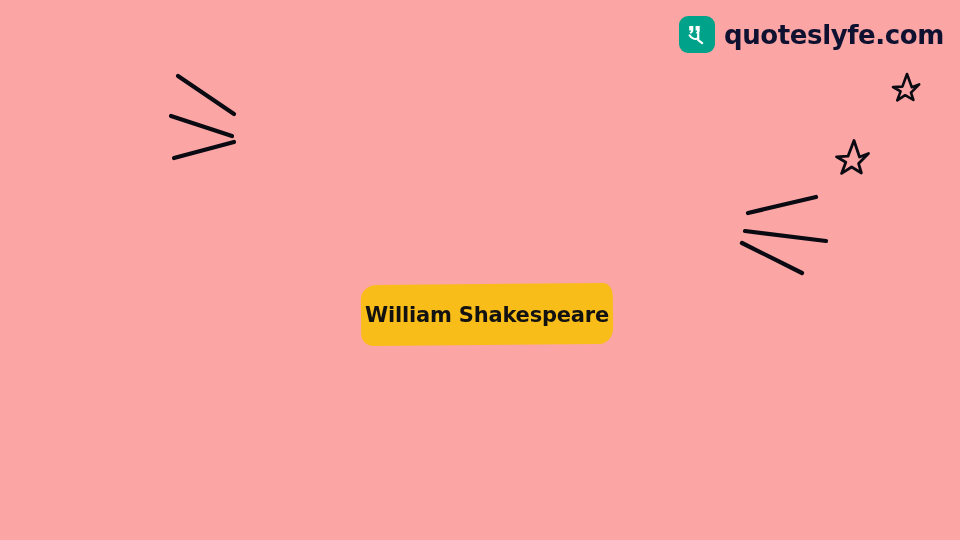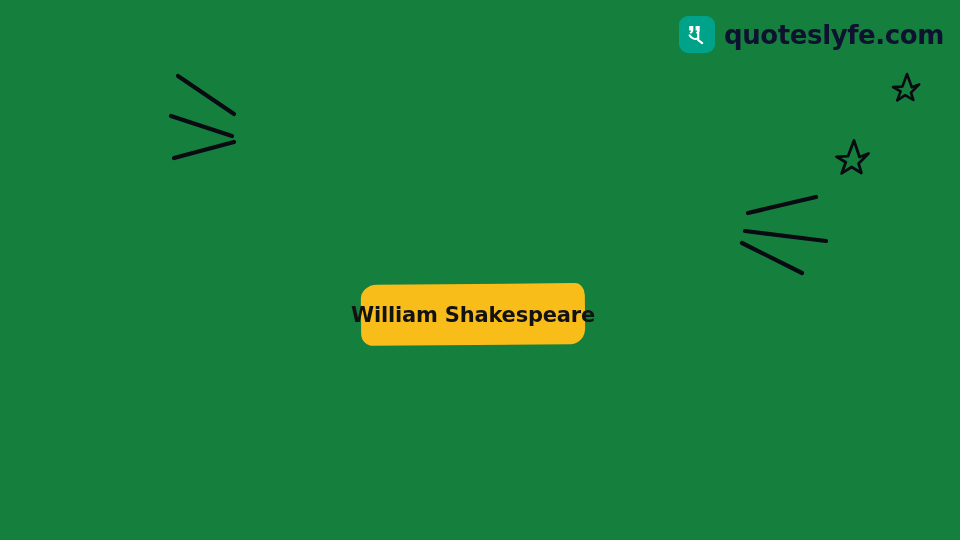--- a/index.html
+++ b/index.html
@@ -10,21 +10,21 @@
     width: 960px;
     height: 540px;
     overflow: hidden;
     font-family: "Liberation Sans", sans-serif;
   }
 
   #card {
     position: relative;
     width: 960px;
     height: 540px;
-    background: #15803d;
+    background: #fca5a5;
     overflow: hidden;
   }
 
   
   #brand {
     position: absolute;
     top: 16px;
     right: 16px;
     display: flex;
     align-items: center;
@@ -98,21 +98,21 @@
   
   .doodle-star { position: absolute; }
   #star-top   { left: 890px; top: 71px;  }
   #star-lower { left: 833px; top: 137px; }
 
   
   #author-chip {
     position: absolute;
     left: 361px;
     top: 284px;
-    width: 224px;
+    width: 252px;
     height: 61px;
   }
   #author-highlight {
     position: absolute;
     inset: 0;
     background: #F9BD1A;
     border-radius: 16px 10px 14px 12px / 14px 12px 16px 12px;
     transform: rotate(-0.5deg);
   }
   #author-name {

